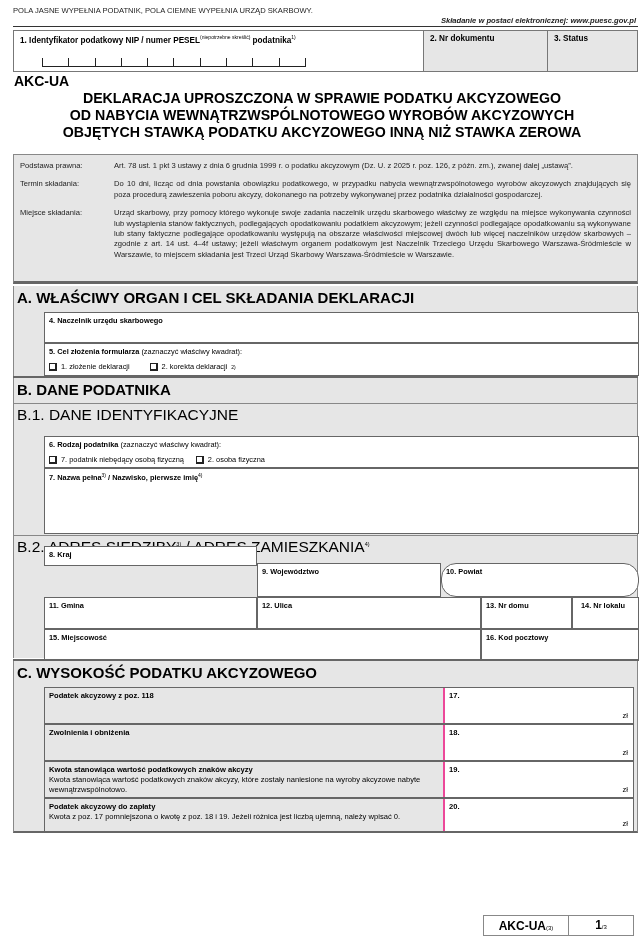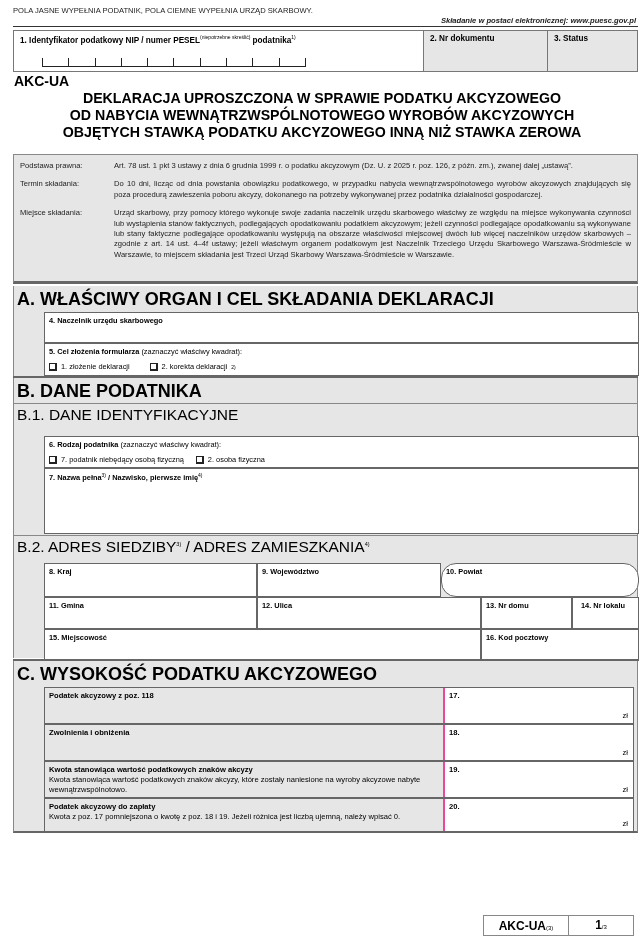--- a/index.html
+++ b/index.html
@@ -25,21 +25,21 @@
   .form-code { position: absolute; left: 14px; top: 73px; font-size: 14px; font-weight: bold; }
   .title { position: absolute; left: 20px; right: 20px; top: 90px; text-align: center; font-size: 14.2px; font-weight: bold; line-height: 17px; }
   .title div { white-space: nowrap; }
 
   .legal { position: absolute; left: 13px; top: 154px; width: 625px; height: 130px; background: #e6e6e6; border: 1px solid #888; border-bottom: 3px solid #666; padding: 6px 6px 0 6px; font-size: 7.6px; line-height: 10.4px; }
   .legal .row { display: flex; margin-bottom: 8px; }
   .legal .lbl { width: 94px; flex-shrink: 0; color: #222; }
   .legal .txt { flex: 1; text-align: justify; color: #222; }
 
   .sec { position: absolute; left: 13px; width: 625px; background: #e6e6e6; border-left: 1px solid #888; border-right: 1px solid #888; }
-  .sec-head { font-size: 18px; font-weight: bold; padding: 3px 0 0 3px; height: 26px; }
+  .sec-head { font-size: 15px; font-weight: bold; padding: 3px 0 0 3px; height: 26px; }
   .sub-head { font-size: 15.5px; font-weight: normal; padding: 2px 0 0 3px; }
   .field { position: absolute; background: #fff; border: 1px solid #666; font-size: 7.4px; font-weight: bold; padding: 3px 4px; }
   .field .nb { font-weight: normal; }
   .check-row { display: flex; gap: 20px; margin-top: 6px; font-weight: normal; font-size: 7.4px; align-items: center; }
   .chk { display: inline-flex; align-items: center; gap: 4px; }
   .box { width: 8px; height: 8px; border: 1px solid #222; border-right: 2px solid #222; border-bottom: 2px solid #222; display: inline-block; background: #fff; }
   .divider { position: absolute; left: 13px; width: 625px; border-top: 2px solid #666; }
 
   .crow { position: absolute; left: 44px; width: 590px; border: 1px solid #666; display: flex; }
   .crow .desc { width: 400px; background: #e6e6e6; border-right: 2px solid #ec4899; padding: 3px 4px; font-size: 7.6px; line-height: 10px; }
@@ -145,21 +145,21 @@
     </div>
   </div>
   <div class="field" style="left:30px;top:90px;width:595px;height:66px;">
     <span>7. Nazwa pełna</span><span class="sup">3)</span><span> / Nazwisko, pierwsze imię</span><span class="sup">4)</span>
   </div>
 
   <div class="sub-head" style="position:absolute;left:0;top:157px;width:100%;border-top:1px solid #888;">
     <span>B.2. ADRES SIEDZIBY</span><span class="sup-b">3)</span><span> / ADRES ZAMIESZKANIA</span><span class="sup-b">4)</span>
   </div>
 
-  <div class="field" style="left:30px;top:185px;width:213px;height:34px;"><span>8. Kraj</span></div>
+  <div class="field" style="left:30px;top:168px;width:213px;height:20px;"><span>8. Kraj</span></div>
   <div class="field" style="left:243px;top:185px;width:184px;height:34px;"><span>9. Województwo</span></div>
   <div class="field" style="left:427px;top:185px;width:198px;height:34px;border-radius:15px;"><span>10. Powiat</span></div>
 
   <div class="field" style="left:30px;top:219px;width:213px;height:32px;"><span>11. Gmina</span></div>
   <div class="field" style="left:243px;top:219px;width:224px;height:32px;"><span>12. Ulica</span></div>
   <div class="field" style="left:467px;top:219px;width:91px;height:32px;"><span>13. Nr domu</span></div>
   <div class="field" style="left:558px;top:219px;width:67px;height:32px;padding-left:8px;"><span>14. Nr lokalu</span></div>
 
   <div class="field" style="left:30px;top:251px;width:437px;height:32px;"><span>15. Miejscowość</span></div>
   <div class="field" style="left:467px;top:251px;width:158px;height:32px;"><span>16. Kod pocztowy</span></div>

